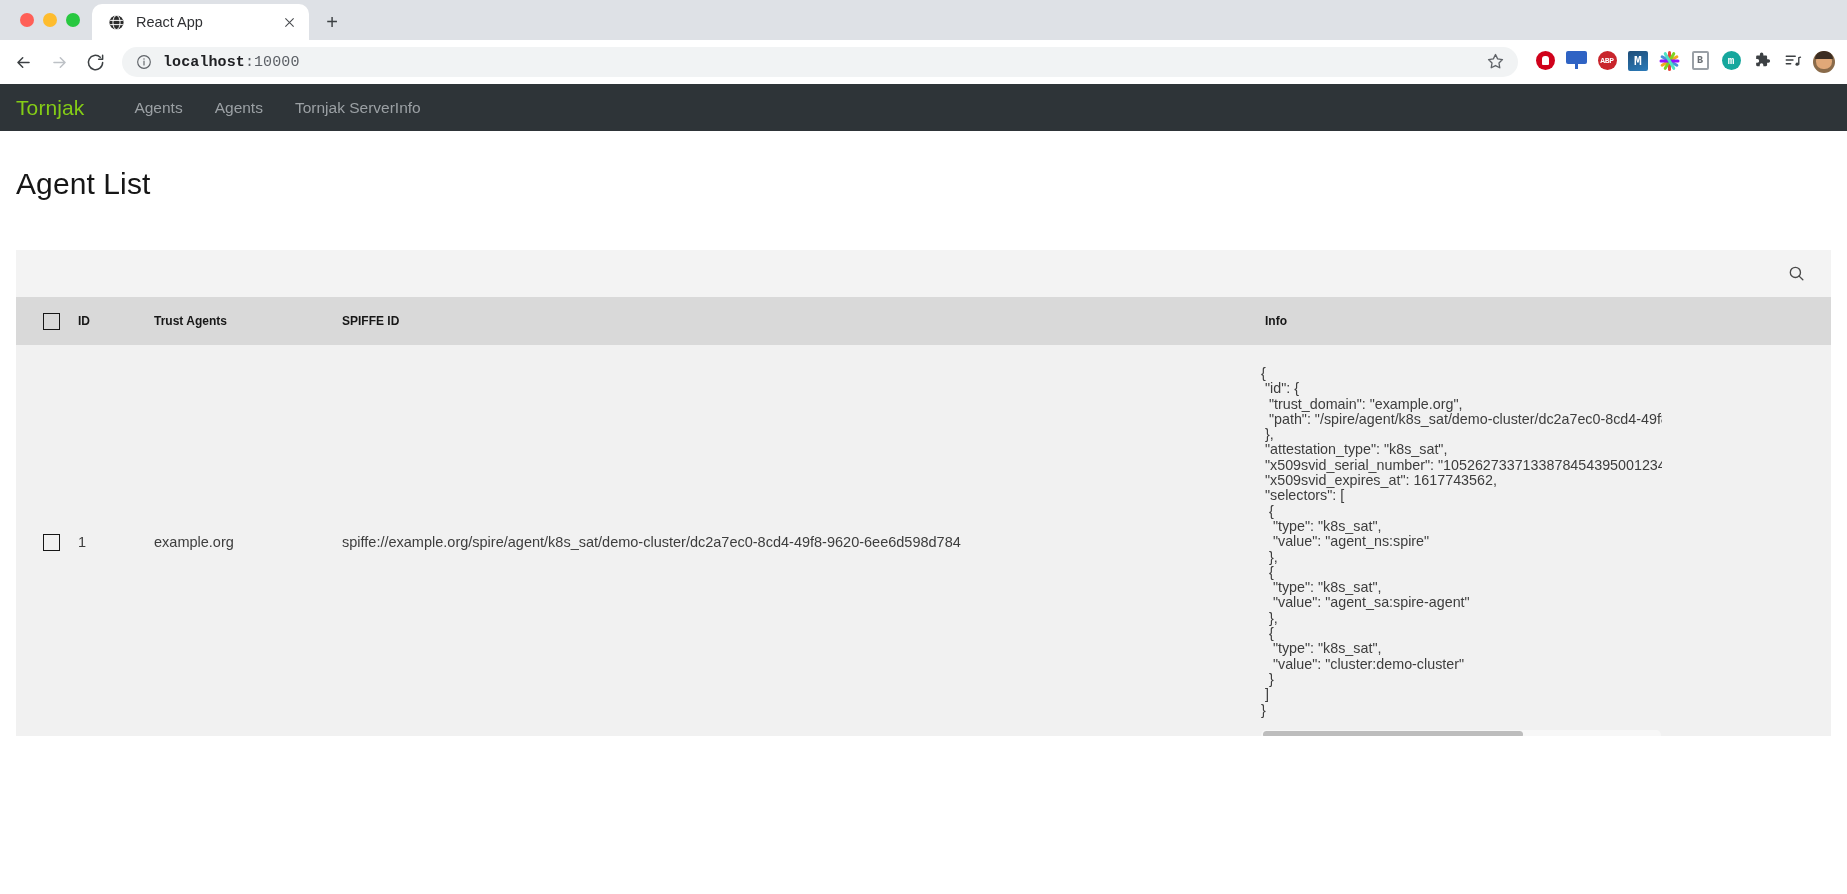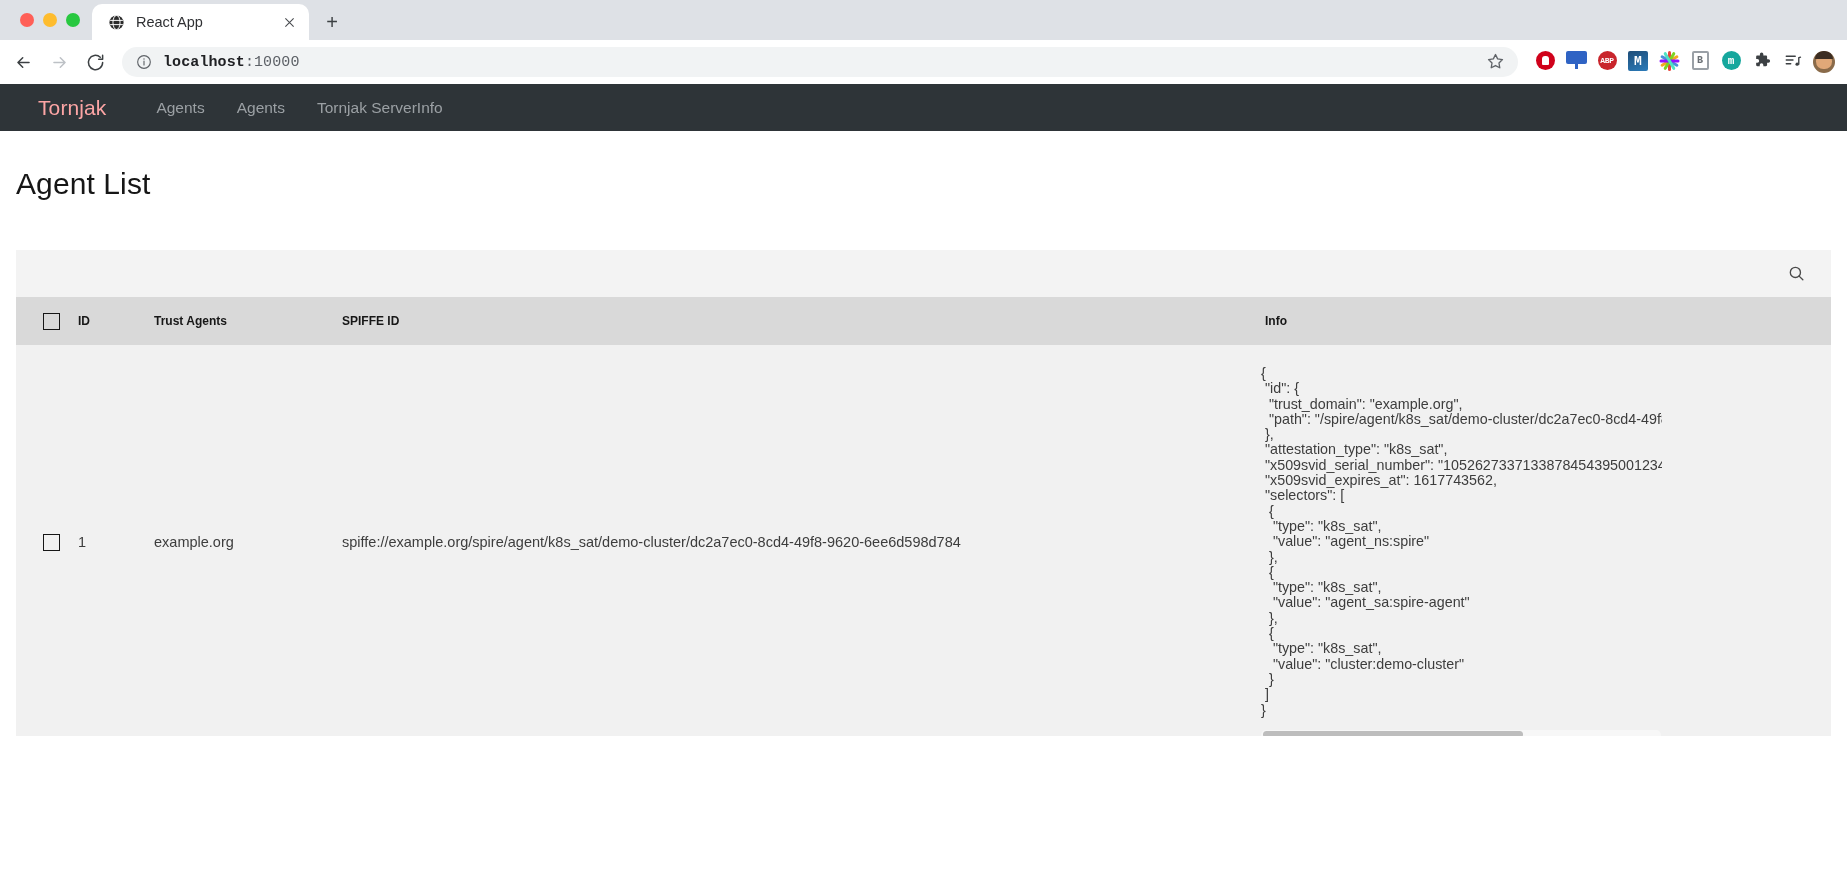--- a/index.html
+++ b/index.html
@@ -121,25 +121,24 @@
 
   .navbar {
     height: 47px;
     background: #2e3438;
     display: flex;
     align-items: center;
     padding-left: 16px;
     gap: 0;
   }
   .brand {
-    color: #fca5a5;
+    color: #84cc16;
     font-size: 21px;
     letter-spacing: .1px;
     padding-right: 34px;
-    margin-left: 22px;
   }
   .navlink {
     color: #9ba0a4;
     font-size: 15.5px;
     padding: 0 16px;
     white-space: nowrap;
   }
 
   .page-title {
     font-size: 30px;

